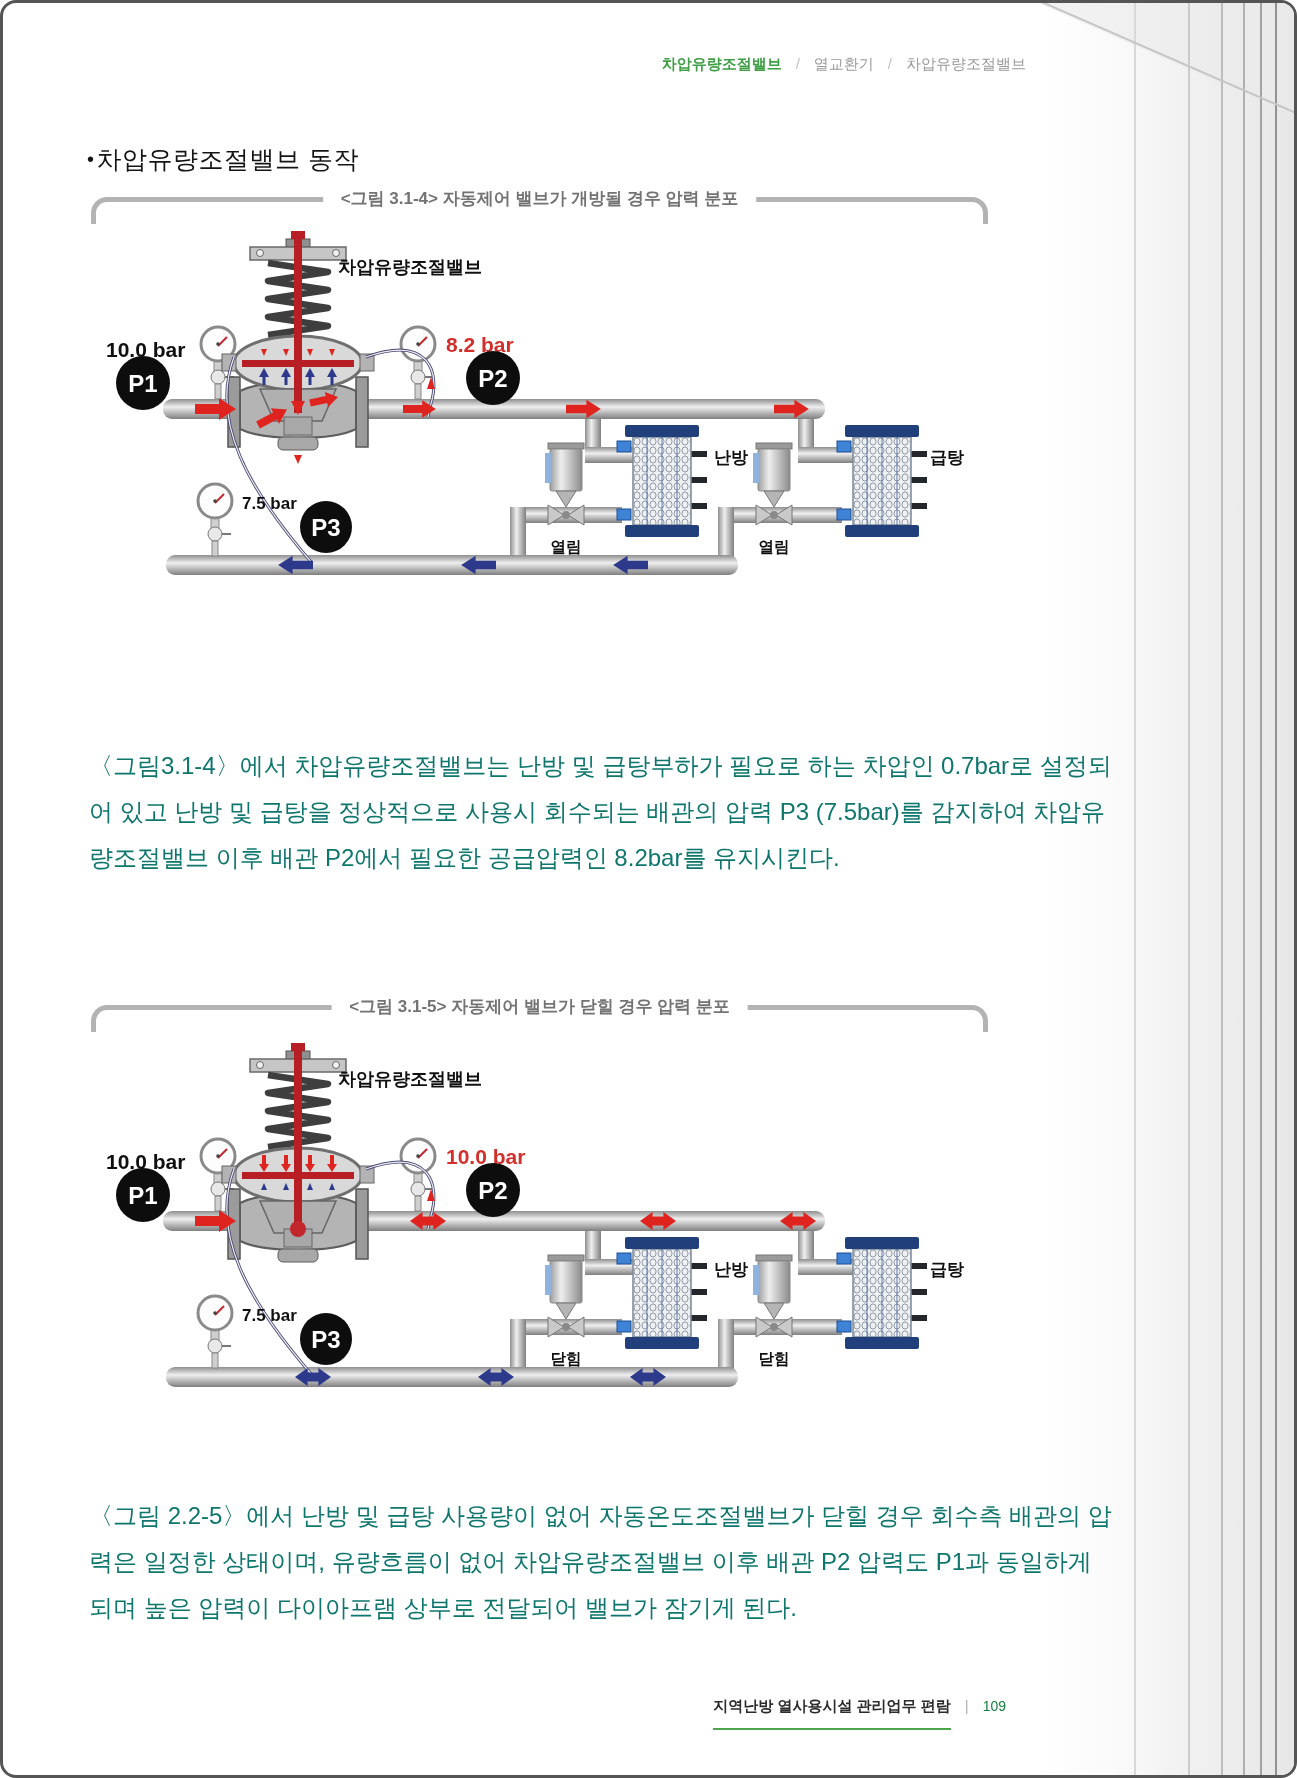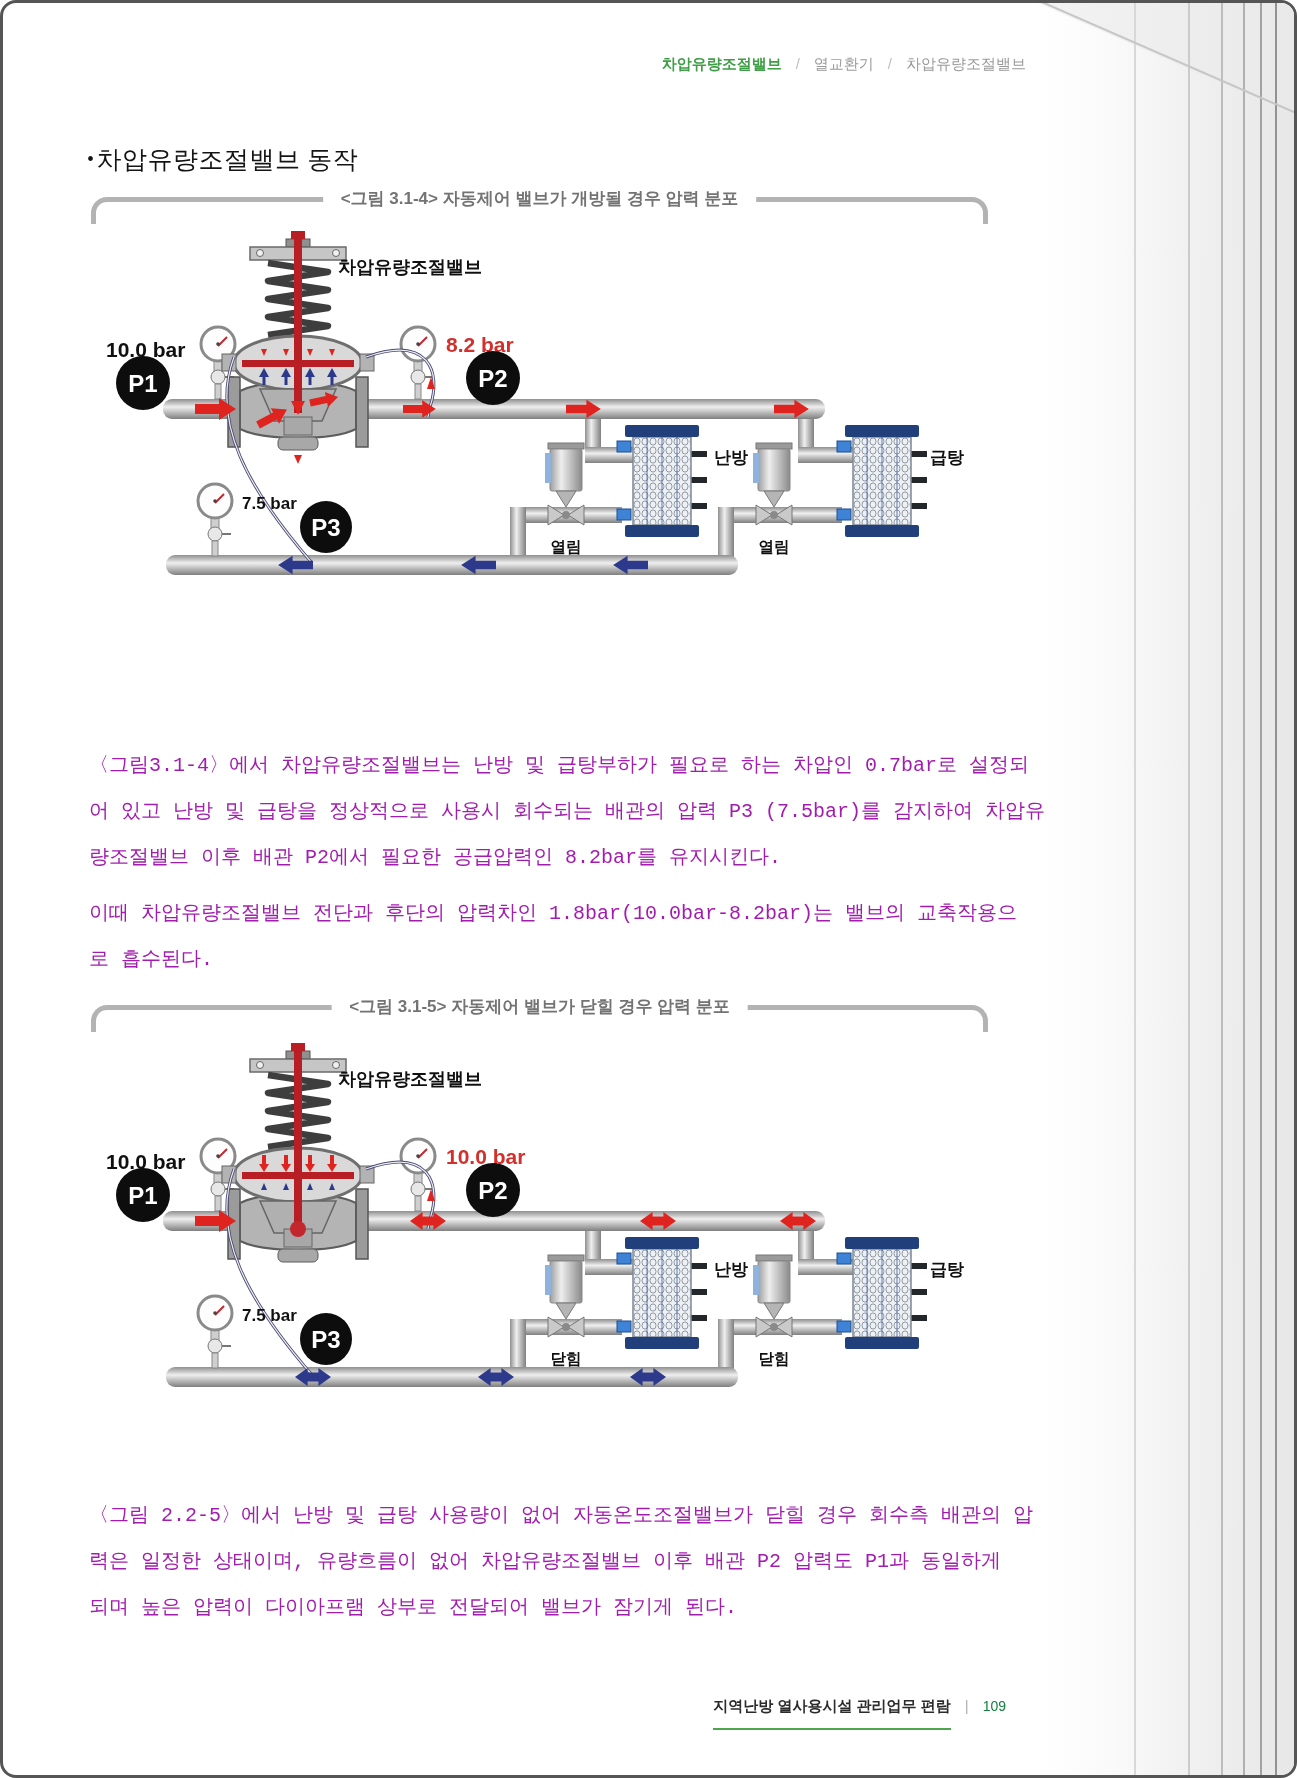--- a/index.html
+++ b/index.html
@@ -15,34 +15,34 @@
                clip-path:polygon(0 0,100% 0,100% 100%,0 0);}
   .corner-fold-line{position:absolute;top:-2px;left:1039px;width:282px;height:2px;background:#c6c6c6;
                     transform-origin:left top;transform:rotate(23.6deg);}
   
   .breadcrumb{position:absolute;top:52px;right:268px;display:flex;gap:14px;align-items:baseline;
               font-size:15px;color:#9a9a9a;}
   .breadcrumb .active{color:#3f9e46;font-weight:bold;}
   .breadcrumb .sep{color:#c0c0c0;}
   
   .section-title{position:absolute;left:84px;top:140px;
-                 font-family:Liberation Serif, serif;font-size:25px;color:#141414;
+                 font-family:Liberation Sans, sans-serif;font-size:25px;color:#141414;
                  letter-spacing:.5px;}
   .section-title .bullet{font-size:20px;vertical-align:2px;margin-right:2px;}
   
   .fig-bracket{position:absolute;left:88px;width:897px;height:27px;
                border-top:5px solid #b3b3b3;border-left:5px solid #b3b3b3;border-right:5px solid #b3b3b3;
                border-radius:16px 16px 0 0;box-sizing:border-box;}
   .fig-caption{position:absolute;top:-15px;left:50%;transform:translateX(-50%);
                background:#fff;padding:0 18px;white-space:nowrap;
                color:#737373;font-weight:bold;font-size:17px;}
   .fig-svg{position:absolute;left:95px;}
   
   .para{position:absolute;left:86px;width:918px;
-        font-family:Liberation Mono, monospace;font-size:20px;color:#a21caf;}
+        font-family:Liberation Sans, sans-serif;font-size:24px;color:#0f766e;}
   .para .line{height:46px;line-height:46px;white-space:nowrap;}
   
   .footer{position:absolute;top:1694px;right:288px;display:flex;align-items:baseline;gap:14px;}
   .footer-title{font-size:15px;font-weight:bold;color:#2b2b2b;
                 border-bottom:2px solid #4ca64c;padding-bottom:12px;}
   .footer-sep{color:#b0b0b0;font-size:15px;}
   .footer-page{font-size:14px;color:#15803d;}
   
   .svgt{font-family:"Liberation Sans",sans-serif;font-weight:bold;fill:#101010;}
   .t18{font-size:18px}.t21{font-size:21px}.t17{font-size:17px}.t15{font-size:15.5px}
@@ -272,24 +272,20 @@
     <text class="svgt tp" x="395" y="156" text-anchor="middle">P2</text>
     <text class="svgt t17" x="144" y="278">7.5 bar</text>
     <circle cx="228" cy="296" r="26" fill="#0d0d0d"></circle>
     <text class="svgt tp" x="228" y="305" text-anchor="middle">P3</text>
   </svg>
 
   <div class="para" style="top:740px">
     <div class="line">〈그림3.1-4〉에서 차압유량조절밸브는 난방 및 급탕부하가 필요로 하는 차압인 0.7bar로 설정되</div>
     <div class="line">어 있고 난방 및 급탕을 정상적으로 사용시 회수되는 배관의 압력 P3 (7.5bar)를 감지하여 차압유</div>
     <div class="line">량조절밸브 이후 배관 P2에서 필요한 공급압력인 8.2bar를 유지시킨다.</div>
-  </div>
-  <div class="para" style="top:888px">
-    <div class="line">이때 차압유량조절밸브 전단과 후단의 압력차인 1.8bar(10.0bar-8.2bar)는 밸브의 교축작용으</div>
-    <div class="line">로 흡수된다.</div>
   </div>
 
   <div class="fig-bracket" style="top:1002px">
     <div class="fig-caption">&lt;그림 3.1-5&gt; 자동제어 밸브가 닫힐 경우 압력 분포</div>
   </div>
 
   <svg class="fig-svg" style="top:1040px" width="900" height="400" viewBox="0 0 900 400">
     <defs>
       <linearGradient id="gph2" x1="0" y1="0" x2="0" y2="1">
         <stop offset="0" stop-color="#8f8f8f"></stop>

